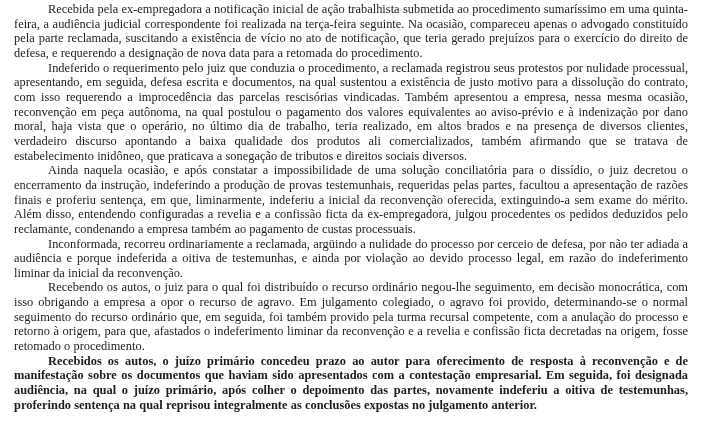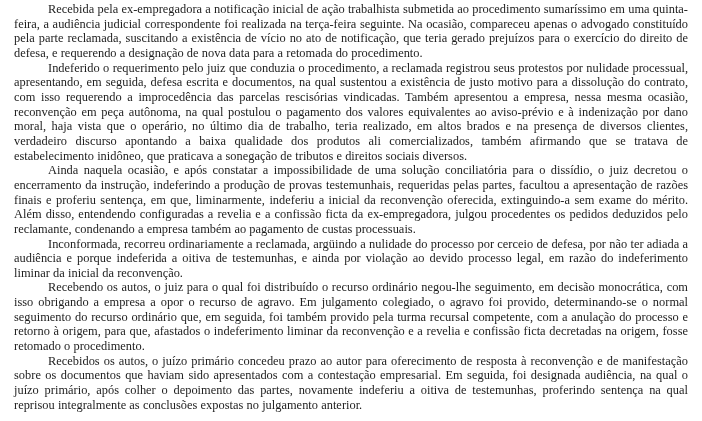--- a/index.html
+++ b/index.html
@@ -38,20 +38,21 @@
     line-height: 14.65px;
     letter-spacing: 0.01px;
     word-spacing: 0.1px;
     color: #1c1c1c;
     hyphens: none;
     -webkit-hyphens: none;
   }
 
   .doc-paragraph:last-child {
     text-align: justify;
+    font-weight: bold;
   }
 </style>
 </head>
 <body>
 
 <div id="document-page">
   <div id="body-text">
     <p class="doc-paragraph">Recebida pela ex-empregadora a notificação inicial de ação trabalhista submetida ao procedimento sumaríssimo em uma quinta-feira, a audiência judicial correspondente foi realizada na terça-feira seguinte. Na ocasião, compareceu apenas o advogado constituído pela parte reclamada, suscitando a existência de vício no ato de notificação, que teria gerado prejuízos para o exercício do direito de defesa, e requerendo a designação de nova data para a retomada do procedimento.</p>
     <p class="doc-paragraph">Indeferido o requerimento pelo juiz que conduzia o procedimento, a reclamada registrou seus protestos por nulidade processual, apresentando, em seguida, defesa escrita e documentos, na qual sustentou a existência de justo motivo para a dissolução do contrato, com isso requerendo a improcedência das parcelas rescisórias vindicadas. Também apresentou a empresa, nessa mesma ocasião, reconvenção em peça autônoma, na qual postulou o pagamento dos valores equivalentes ao aviso-prévio e à indenização por dano moral, haja vista que o operário, no último dia de trabalho, teria realizado, em altos brados e na presença de diversos clientes, verdadeiro discurso apontando a baixa qualidade dos produtos ali comercializados, também afirmando que se tratava de estabelecimento inidôneo, que praticava a sonegação de tributos e direitos sociais diversos.</p>
     <p class="doc-paragraph">Ainda naquela ocasião, e após constatar a impossibilidade de uma solução conciliatória para o dissídio, o juiz decretou o encerramento da instrução, indeferindo a produção de provas testemunhais, requeridas pelas partes, facultou a apresentação de razões finais e proferiu sentença, em que, liminarmente, indeferiu a inicial da reconvenção oferecida, extinguindo-a sem exame do mérito. Além disso, entendendo configuradas a revelia e a confissão ficta da ex-empregadora, julgou procedentes os pedidos deduzidos pelo reclamante, condenando a empresa também ao pagamento de custas processuais.</p>

